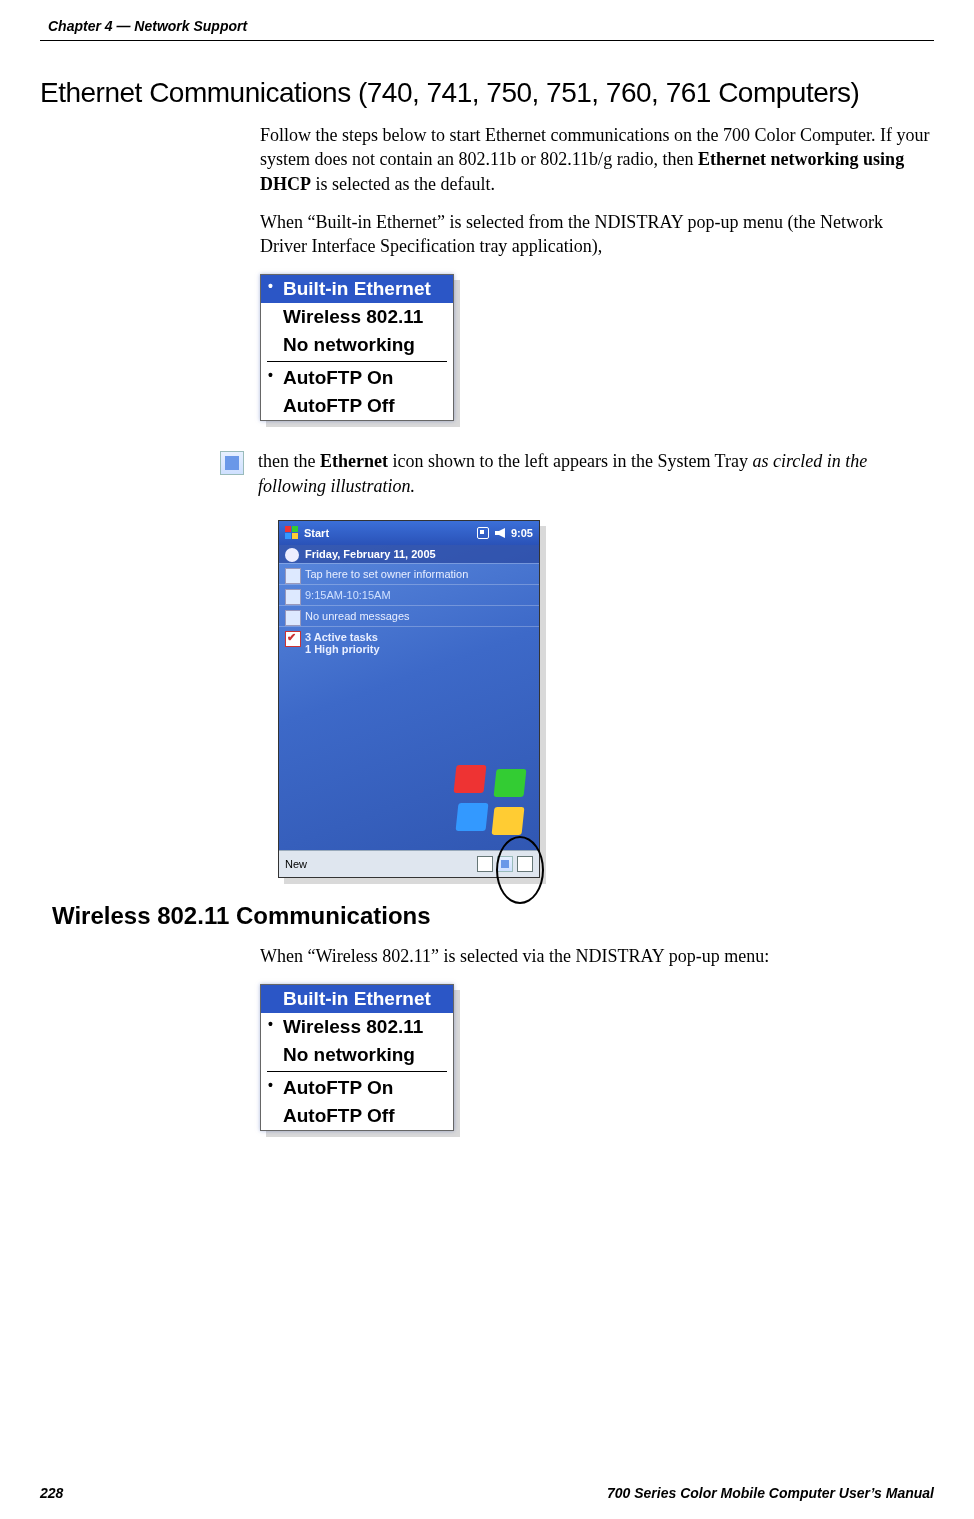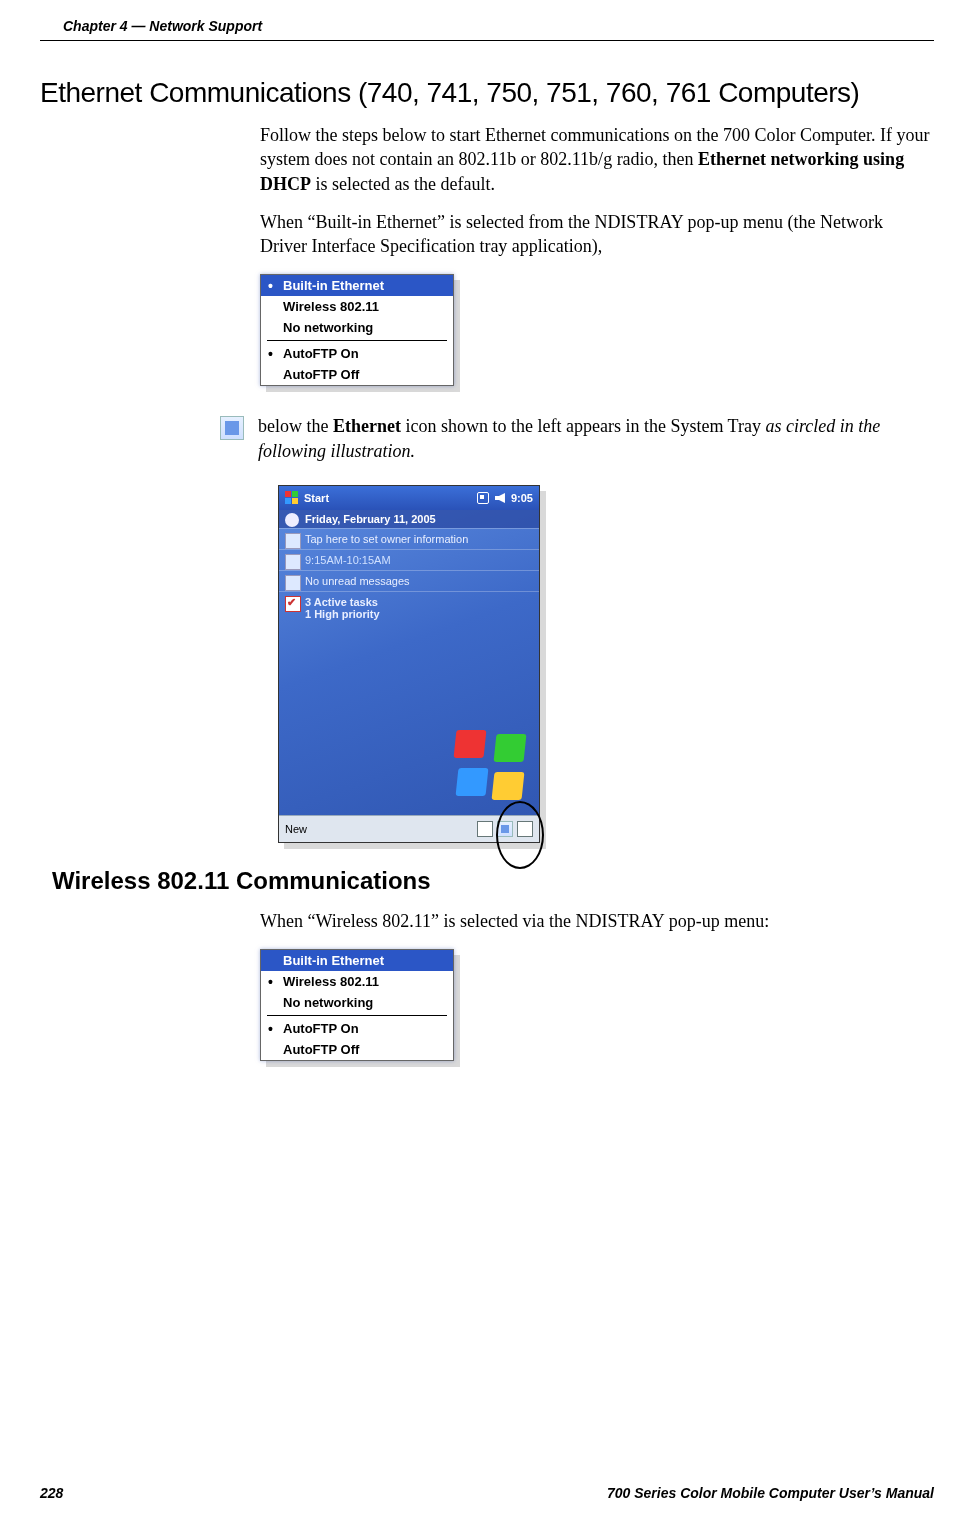--- a/index.html
+++ b/index.html
@@ -8,21 +8,21 @@
     background: #fff;
     font-family: Georgia, 'Times New Roman', serif;
     width: 974px;
     height: 1519px;
     position: relative;
     color: #000;
   }
   .header-row {
     display: flex;
     justify-content: space-between;
-    padding: 18px 40px 6px 63px;
+    padding: 18px 40px 6px 48px;
     font-family: Verdana, Arial, sans-serif;
     font-weight: bold;
     font-style: italic;
     font-size: 14px;
   }
   .header-rule {
     margin: 0 40px 24px 40px;
     border: none;
     border-top: 1px solid #000;
   }
@@ -67,21 +67,21 @@
     font-size: 14px;
   }
   
   .menu-box {
     margin: 16px 0 0 260px;
     width: 192px;
     border: 1px solid #666;
     background: #fff;
     box-shadow: 6px 6px 0 rgba(0,0,0,0.15), 0 0 4px rgba(120,140,200,.6);
     font-family: Tahoma, Verdana, sans-serif;
-    font-size: 13px;
+    font-size: 19px;
     font-weight: bold;
   }
   .menu-row {
     padding: 3px 8px 3px 22px;
     position: relative;
     color: #000;
   }
   .menu-row.selected {
     background: #2b56c6;
     color: #fff;
@@ -227,21 +227,21 @@
   <div class="menu-row">Wireless 802.11</div>
   <div class="menu-row">No networking</div>
   <div class="menu-sep"></div>
   <div class="menu-row menu-dot">AutoFTP On</div>
   <div class="menu-row">AutoFTP Off</div>
 </div>
 
 <div class="icon-line">
   <span class="eth-icon"></span>
   <div>
-    <span>below the </span><span class="bold">Ethernet</span><span> icon shown to the left appears in the System Tray </span><span class="italic">as circled in the following illustration.</span>
+    <span>then the </span><span class="bold">Ethernet</span><span> icon shown to the left appears in the System Tray </span><span class="italic">as circled in the following illustration.</span>
   </div>
 </div>
 
 <div class="ppc-wrap">
   <div class="ppc">
     <div class="ppc-top">
       <span class="ppc-start">
         <span class="win-flag">
           <span class="wf1"></span>
             <span class="wf2"></span>

